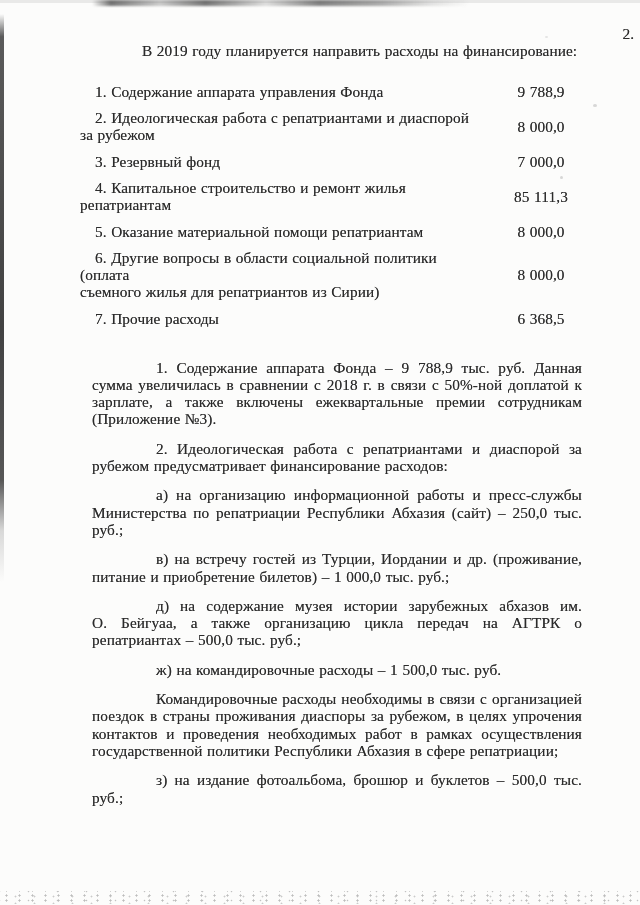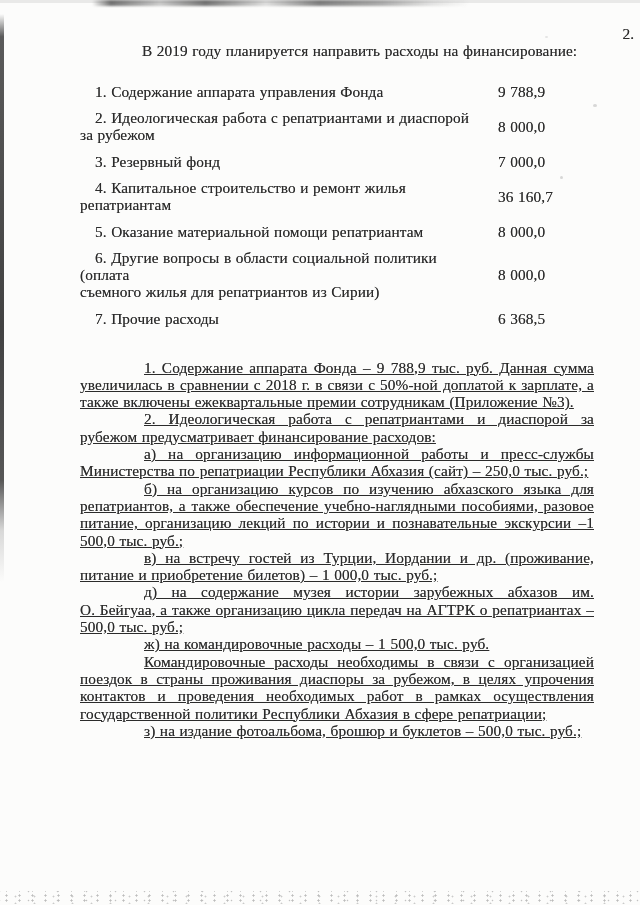--- a/index.html
+++ b/index.html
@@ -70,28 +70,27 @@
     width:504px;
     border-collapse:collapse;
   }
   .fin-table td{padding:4.5px 0;vertical-align:middle;}
   .fin-table td.lbl{
     text-indent:15px;
     white-space:pre-line;
     padding-right:4px;
   }
   .fin-table td.val{
-    width:86px;text-align:left;white-space:nowrap;padding-left:8px;
+    width:86px;text-align:center;white-space:nowrap;padding-left:8px;
   }
   .body-text{margin-top:27px;}
   .body-text p{
-    margin:0;
+    margin:12px;
     text-align:justify;
     text-indent:64px;
-    text-decoration:underline;
   }
 </style>
 </head>
 <body>
 
 <div class="page">
 
   <div class="scan-top-strip"></div>
   <div class="scan-smudge-top"></div>
   <div class="scan-left-edge"></div>
@@ -116,21 +115,21 @@
           <td class="lbl">2. Идеологическая работа с репатриантами и диаспорой
 за рубежом</td>
           <td class="val">8 000,0</td>
         </tr>
         <tr>
           <td class="lbl">3. Резервный фонд</td>
           <td class="val">7 000,0</td>
         </tr>
         <tr>
           <td class="lbl">4. Капитальное строительство и ремонт жилья репатриантам</td>
-          <td class="val">36 160,7</td>
+          <td class="val">85 111,3</td>
         </tr>
         <tr>
           <td class="lbl">5. Оказание материальной помощи репатриантам</td>
           <td class="val">8 000,0</td>
         </tr>
         <tr>
           <td class="lbl">6. Другие вопросы в области социальной политики (оплата
 съемного жилья для репатриантов из Сирии)</td>
           <td class="val">8 000,0</td>
         </tr>
@@ -138,21 +137,20 @@
           <td class="lbl">7. Прочие расходы</td>
           <td class="val">6 368,5</td>
         </tr>
       </tbody>
     </table>
 
     <div class="body-text">
       <p>1. Содержание аппарата Фонда – 9 788,9 тыс. руб. Данная сумма увеличилась в сравнении с 2018 г. в связи с  50%-ной доплатой к зарплате, а также включены ежеквартальные премии сотрудникам (Приложение №3).</p>
       <p>2. Идеологическая работа с репатриантами и диаспорой за рубежом предусматривает финансирование расходов:</p>
       <p>а) на организацию информационной работы и пресс-службы Министерства по репатриации Республики Абхазия (сайт) – 250,0 тыс. руб.;</p>
-      <p>б) на организацию курсов по изучению абхазского языка для репатриантов, а также обеспечение учебно-наглядными пособиями, разовое питание, организацию лекций по истории и познавательные экскурсии –1 500,0 тыс. руб.;</p>
       <p>в) на встречу гостей из Турции, Иордании и др. (проживание, питание и приобретение билетов) – 1 000,0 тыс. руб.;</p>
       <p>д) на содержание музея истории зарубежных абхазов им. О.&nbsp;Бейгуаа, а также организацию цикла передач на АГТРК о репатриантах – 500,0 тыс. руб.;</p>
       <p>ж) на командировочные расходы – 1 500,0 тыс. руб.</p>
       <p>Командировочные расходы необходимы в связи с организацией поездок в страны проживания диаспоры за рубежом, в целях упрочения контактов и проведения необходимых работ в рамках осуществления государственной политики Республики Абхазия в сфере  репатриации;</p>
       <p>з) на издание фотоальбома, брошюр и буклетов – 500,0 тыс. руб.;</p>
     </div>
 
   </div>
 </div>
 

